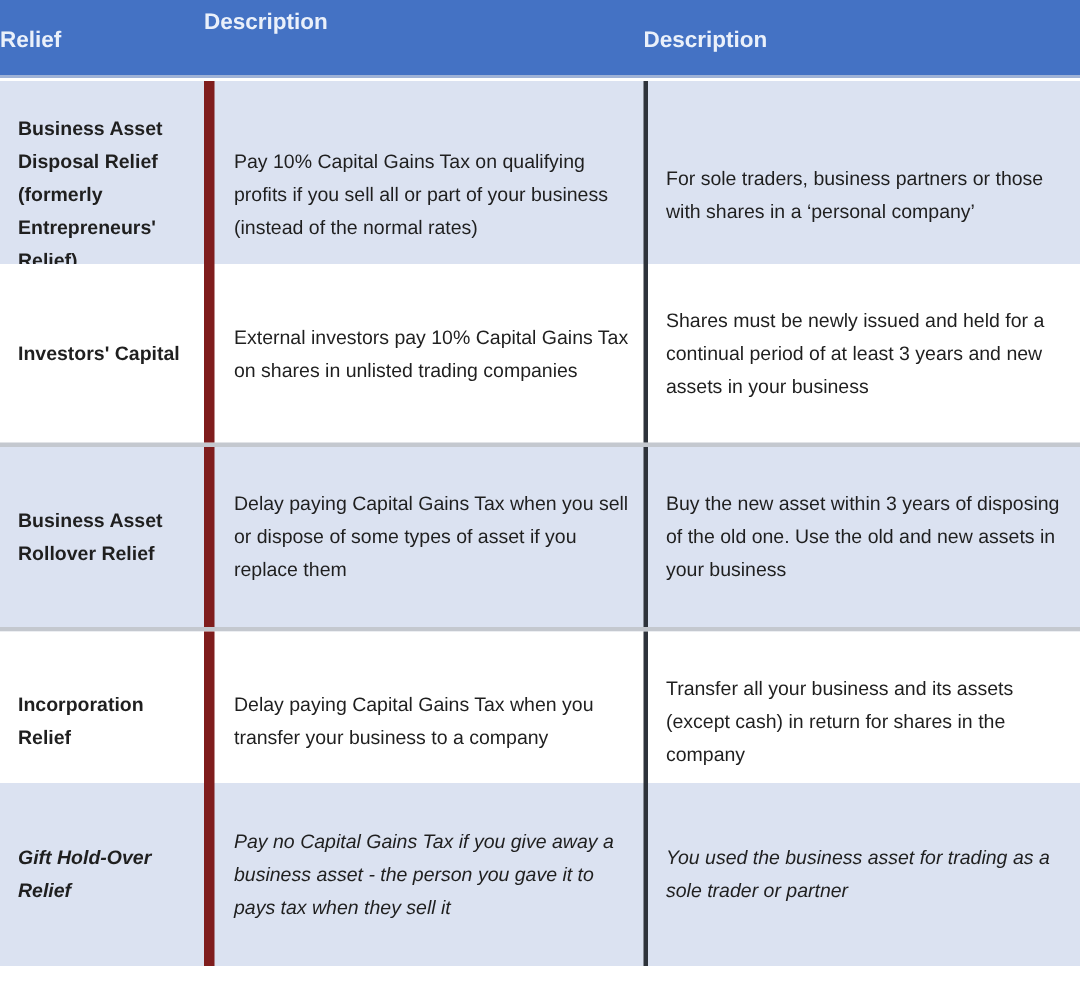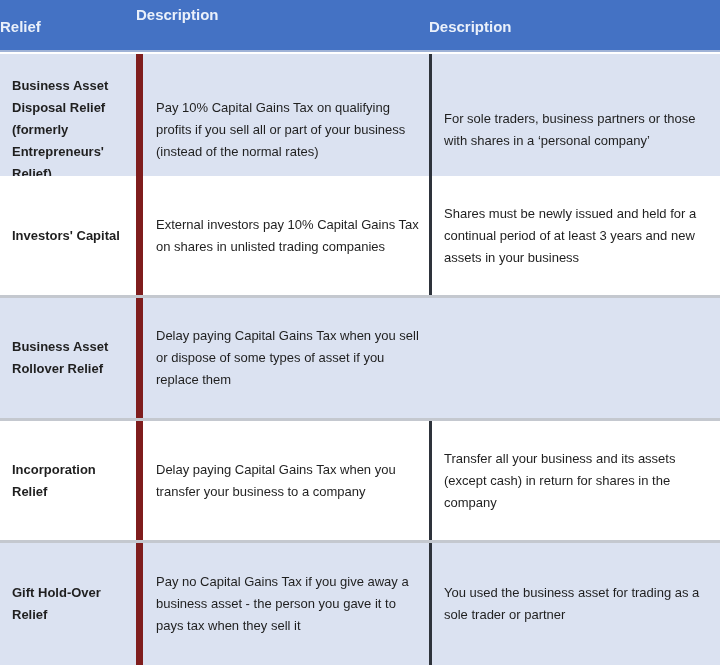--- a/index.html
+++ b/index.html
@@ -57,35 +57,38 @@
       </div>
   </div>
 
   <div class="row shaded" style="top:298px;height:123px;">
     <div class="cell c1">
         <span>Business Asset Rollover Relief</span>
       </div>
     <div class="cell c2">
         <span>Delay paying Capital Gains Tax when you sell or dispose of some types of asset if you replace them</span>
       </div>
+    <div class="cell c3">
+        <span>Buy the new asset within 3 years of disposing of the old one. Use the old and new assets in your business</span>
+      </div>
   </div>
 
   <div class="row white" style="top:421px;height:122px;">
     <div class="cell c1">
         <span>Incorporation Relief</span>
       </div>
     <div class="cell c2">
         <span>Delay paying Capital Gains Tax when you transfer your business to a company</span>
       </div>
     <div class="cell c3">
         <span>Transfer all your business and its assets (except cash) in return for shares in the company</span>
       </div>
   </div>
 
-  <div class="row shaded" style="top:543px;height:122px;border-bottom:none;">
+  <div class="row shaded" style="top:522px;height:122px;border-bottom:none;font-style:italic;">
     <div class="cell c1">
         <span>Gift Hold-Over Relief</span>
       </div>
     <div class="cell c2">
         <span>Pay no Capital Gains Tax if you give away a business asset - the person you gave it to pays tax when they sell it</span>
       </div>
     <div class="cell c3">
         <span>You used the business asset for trading as a sole trader or partner</span>
       </div>
   </div>

